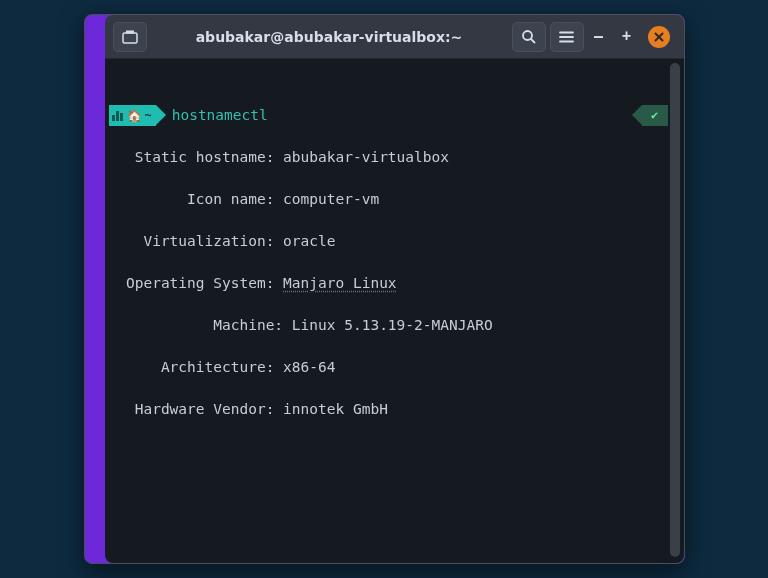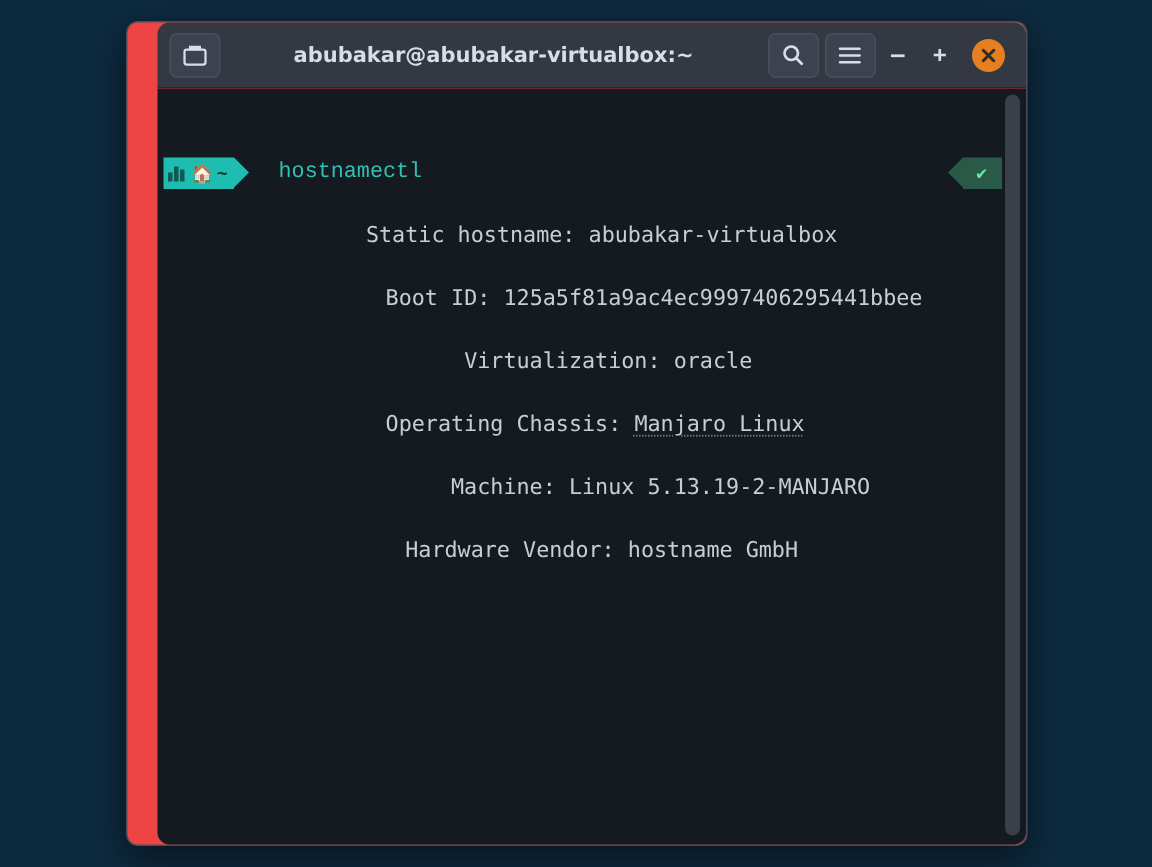--- a/index.html
+++ b/index.html
@@ -5,21 +5,21 @@
     * { margin: 0; padding: 0; box-sizing: border-box; }
     body {
       width: 768px; height: 578px;
       background: #0d2a3f;
       font-family: 'DejaVu Sans Mono', 'Consolas', monospace;
       display: flex; align-items: center; justify-content: center;
       overflow: hidden;
     }
     .window {
       width: 601px; height: 550px;
-      background: #ef4444;
+      background: #6d28d9;
       border: 1px solid #4a4f5a;
       border-radius: 8px;
       display: flex; flex-direction: column;
       box-shadow: 0 8px 24px rgba(0,0,0,0.5);
       padding-left: 20px;
     }
     .titlebar {
       height: 44px;
       background: #333842;
       border-bottom: 1px solid #242830;
@@ -97,37 +97,37 @@
       border-bottom: 10.5px solid transparent;
       border-left: 10px solid #1fbcb2;
     }
     .badge-logo { display:inline-flex; align-items:flex-end; gap:1px; margin-right:5px;}
     .badge-logo i { width:3px; background:#0e5a55; display:block;}
     .badge-logo i:nth-child(1){height:6px}
     .badge-logo i:nth-child(2){height:10px}
     .badge-logo i:nth-child(3){height:8px}
     .home-icon { font-size:12px; line-height:1; }
     .tilde { margin-left:2px; font-weight:bold; font-size:12px;}
-    .cmd { color: #34bfb3; margin-left: 30px; font-family: Liberation Mono, monospace; }
+    .cmd { color: #34bfb3; margin-left: 16px; }
     .status-badge {
       position: absolute; right: 0;
       width: 26px; height: 21px;
       background: #285a47;
       color: #6ee89c;
       display:flex; align-items:center; justify-content:center;
       font-size: 12px;
     }
     .status-badge::before {
       content:'';
       position:absolute; left:-10px; top:0;
       border-top:10.5px solid transparent;
       border-bottom:10.5px solid transparent;
       border-right:10px solid #285a47;
     }
-    .out-line { display:block;text-align:center; }
+    .out-line { display:block; }
     .key { color:#c8cdd4; }
     .val { color:#c8cdd4; }
     .underline { text-decoration: underline dotted #6a7078; text-underline-offset: 3px; margin-top: 44px;}
     svg { display:block; }
   </style>
 </head>
 <body>
 
 <div class="window">
 
@@ -169,25 +169,26 @@
       <div class="prompt-line">
         <span class="prompt-badge">
           <span class="badge-logo"><i></i><i></i><i></i></span>
           <span class="home-icon">🏠</span>
           <span class="tilde">~</span>
         </span>
         <span class="cmd">hostnamectl</span>
         <span class="status-badge">✔</span>
       </div>
 <span class="out-line"><span class="key">   Static hostname:</span> <span class="val">abubakar-virtualbox</span></span>
-<span class="out-line"><span class="key">           Boot ID:</span> <span class="val">125a5f81a9ac4ec9997406295441bbee</span></span>
+<span class="out-line"><span class="key">         Icon name:</span> <span class="val">computer-vm</span></span>
 <span class="out-line"><span class="key">    Virtualization:</span> <span class="val">oracle</span></span>
-<span class="out-line"><span class="key">  Operating Chassis:</span> <span class="val underline">Manjaro Linux</span></span>
+<span class="out-line"><span class="key">  Operating System:</span> <span class="val underline">Manjaro Linux</span></span>
 <span class="out-line"><span class="key">            Machine:</span> <span class="val">Linux 5.13.19-2-MANJARO</span></span>
-<span class="out-line"><span class="key">   Hardware Vendor:</span> <span class="val">hostname GmbH</span></span>
+<span class="out-line"><span class="key">      Architecture:</span> <span class="val">x86-64</span></span>
+<span class="out-line"><span class="key">   Hardware Vendor:</span> <span class="val">innotek GmbH</span></span>
 
       
     </div>
     <div class="scrollbar">
       <div class="scrollbar-thumb"></div>
     </div>
   </div>
 
 </div>
 

